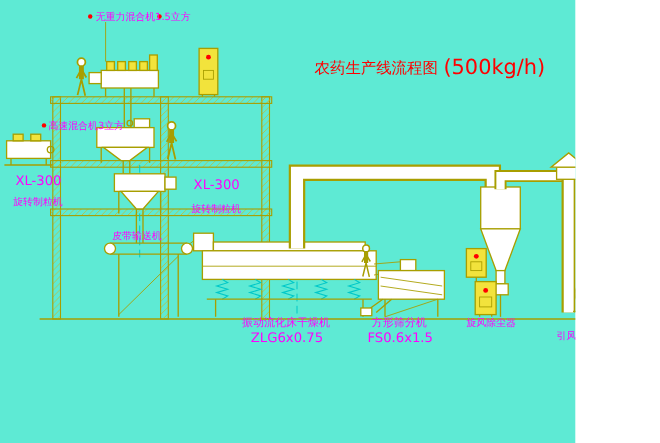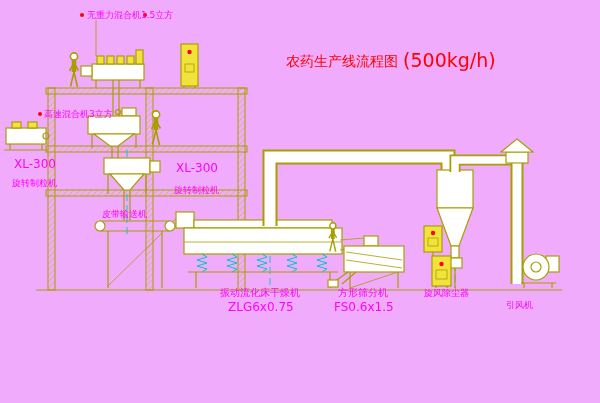--- a/index.html
+++ b/index.html
@@ -1,16 +1,16 @@
 <!DOCTYPE html>
 <html><head>
 <meta charset="utf-8">
 <style>
   html,body{margin:0;padding:0;background:#ffffff;}
-  .stage{position:relative;width:600px;height:403px;background:#f0abfc;overflow:hidden;
+  .stage{position:relative;width:523px;height:403px;background:#5eead4;overflow:hidden;
          font-family:"DejaVu Sans",sans-serif;}
   svg{display:block;}
   .ln{stroke:#a89e00;fill:none;stroke-width:1.2;}
   .thin{stroke:#a89e00;fill:none;stroke-width:0.8;}
   .fw{fill:#ffffff;stroke:#a89e00;stroke-width:1.2;}
   .fy{fill:#f2e33c;stroke:#a89e00;stroke-width:1.2;}
   .hp{fill:url(#hatch);stroke:#a89e00;stroke-width:1;}
   .duct-o{stroke:#a89e00;fill:none;stroke-linejoin:miter;}
   .duct-i{stroke:#ffffff;fill:none;stroke-linejoin:miter;}
   .cy{stroke:#00c8c8;stroke-width:0.9;fill:none;stroke-dasharray:7 4;}

